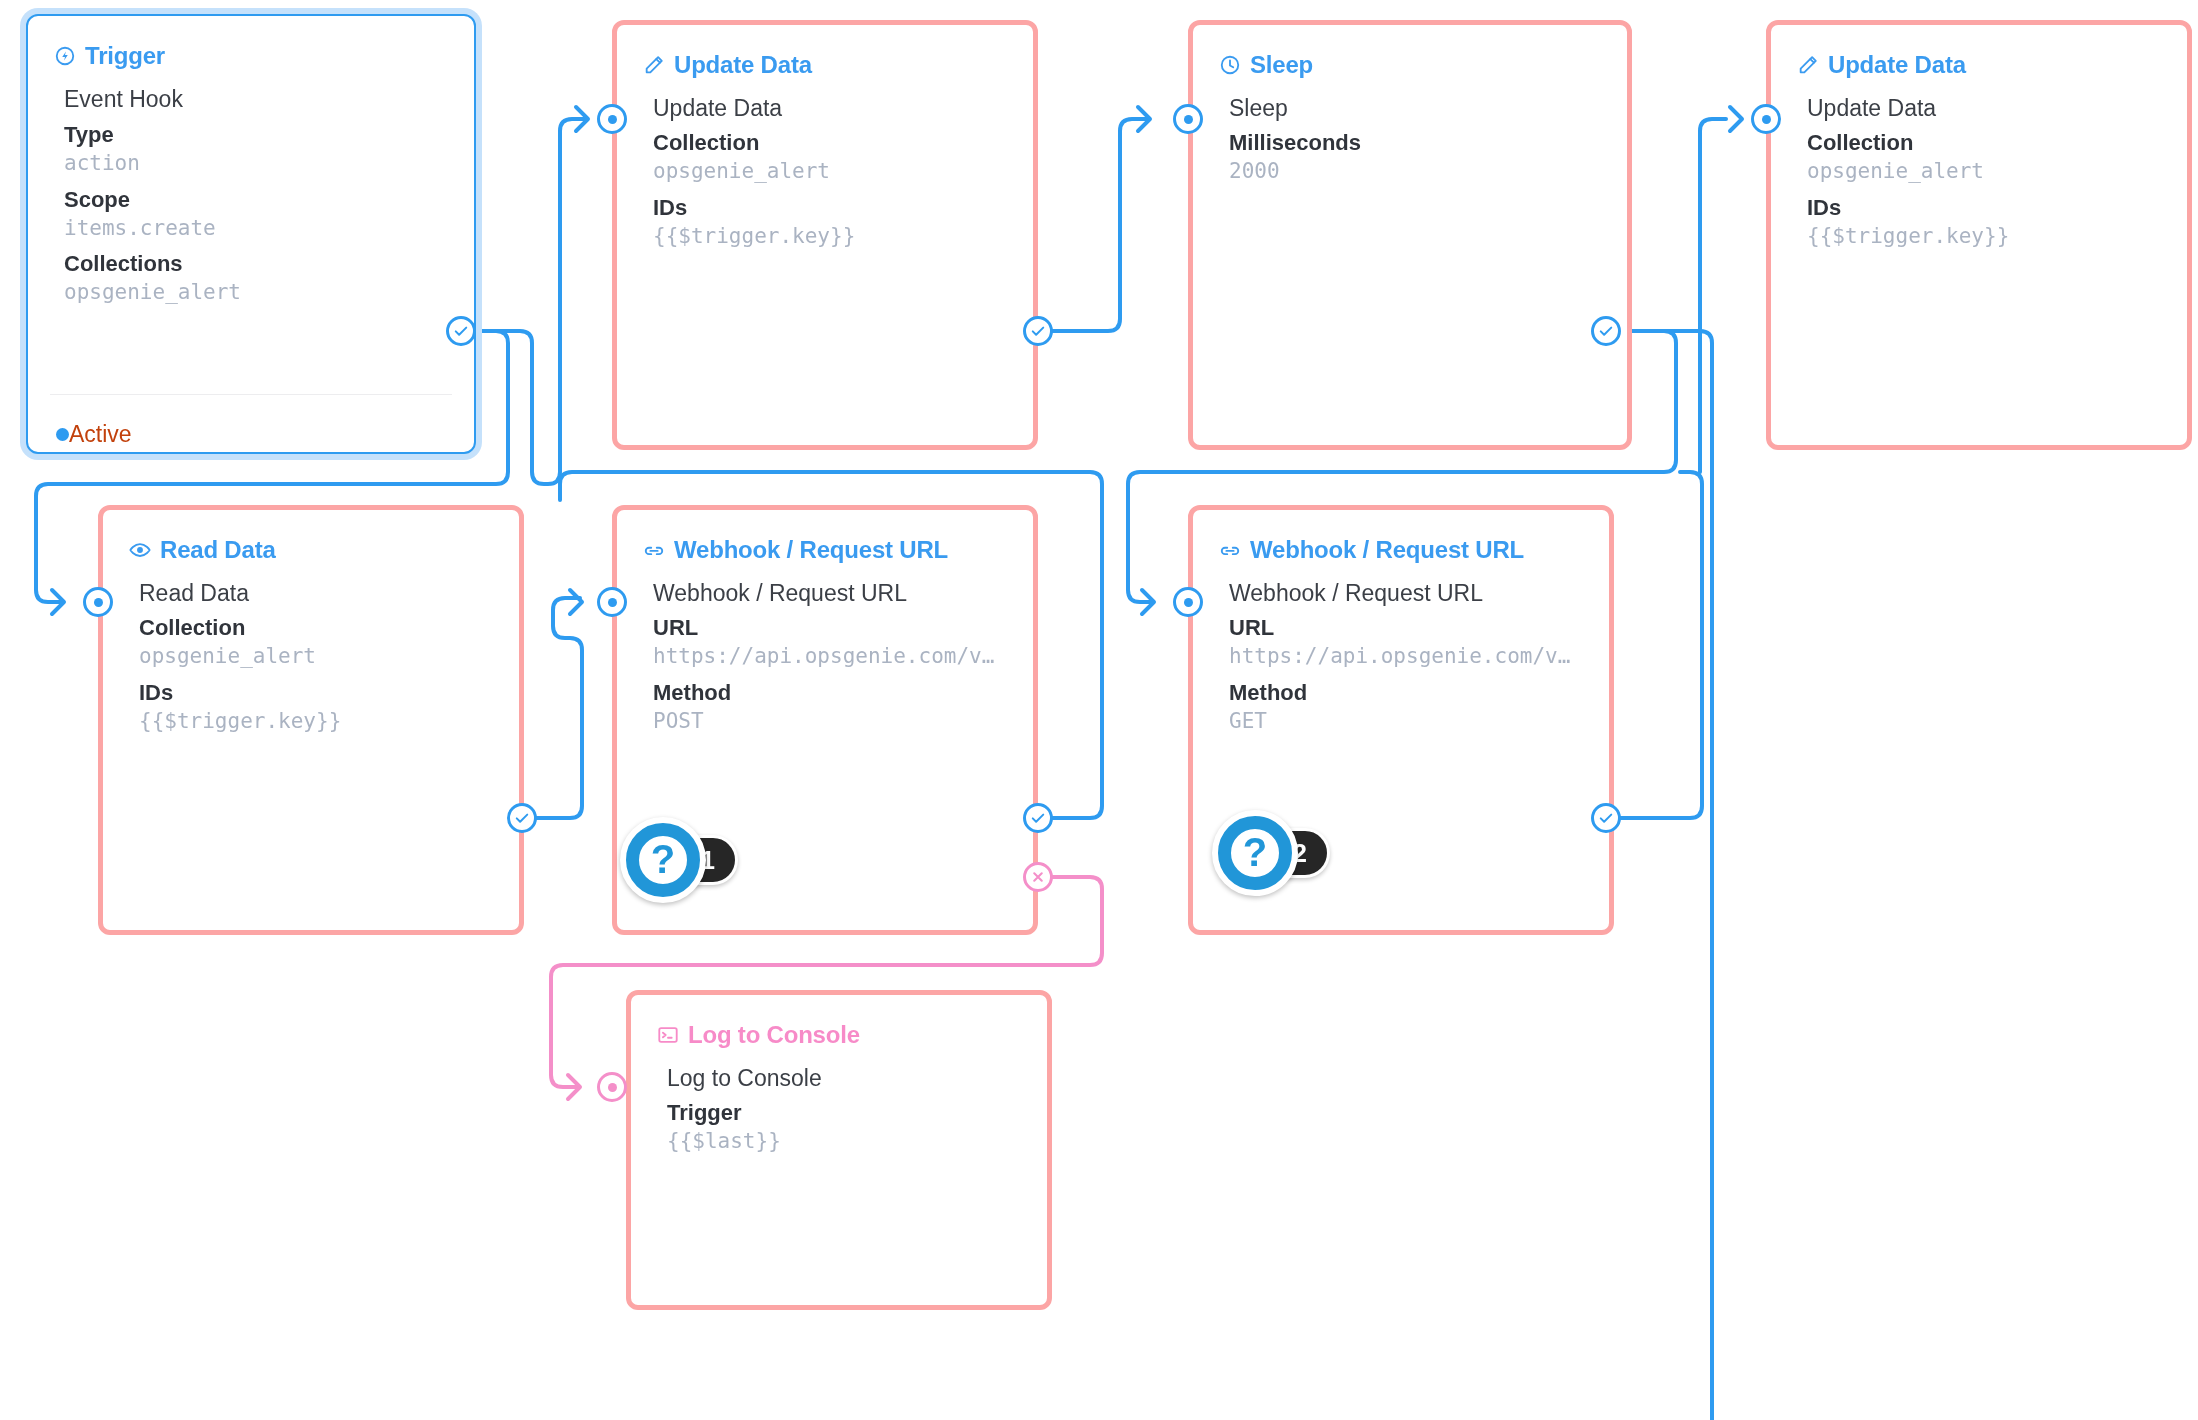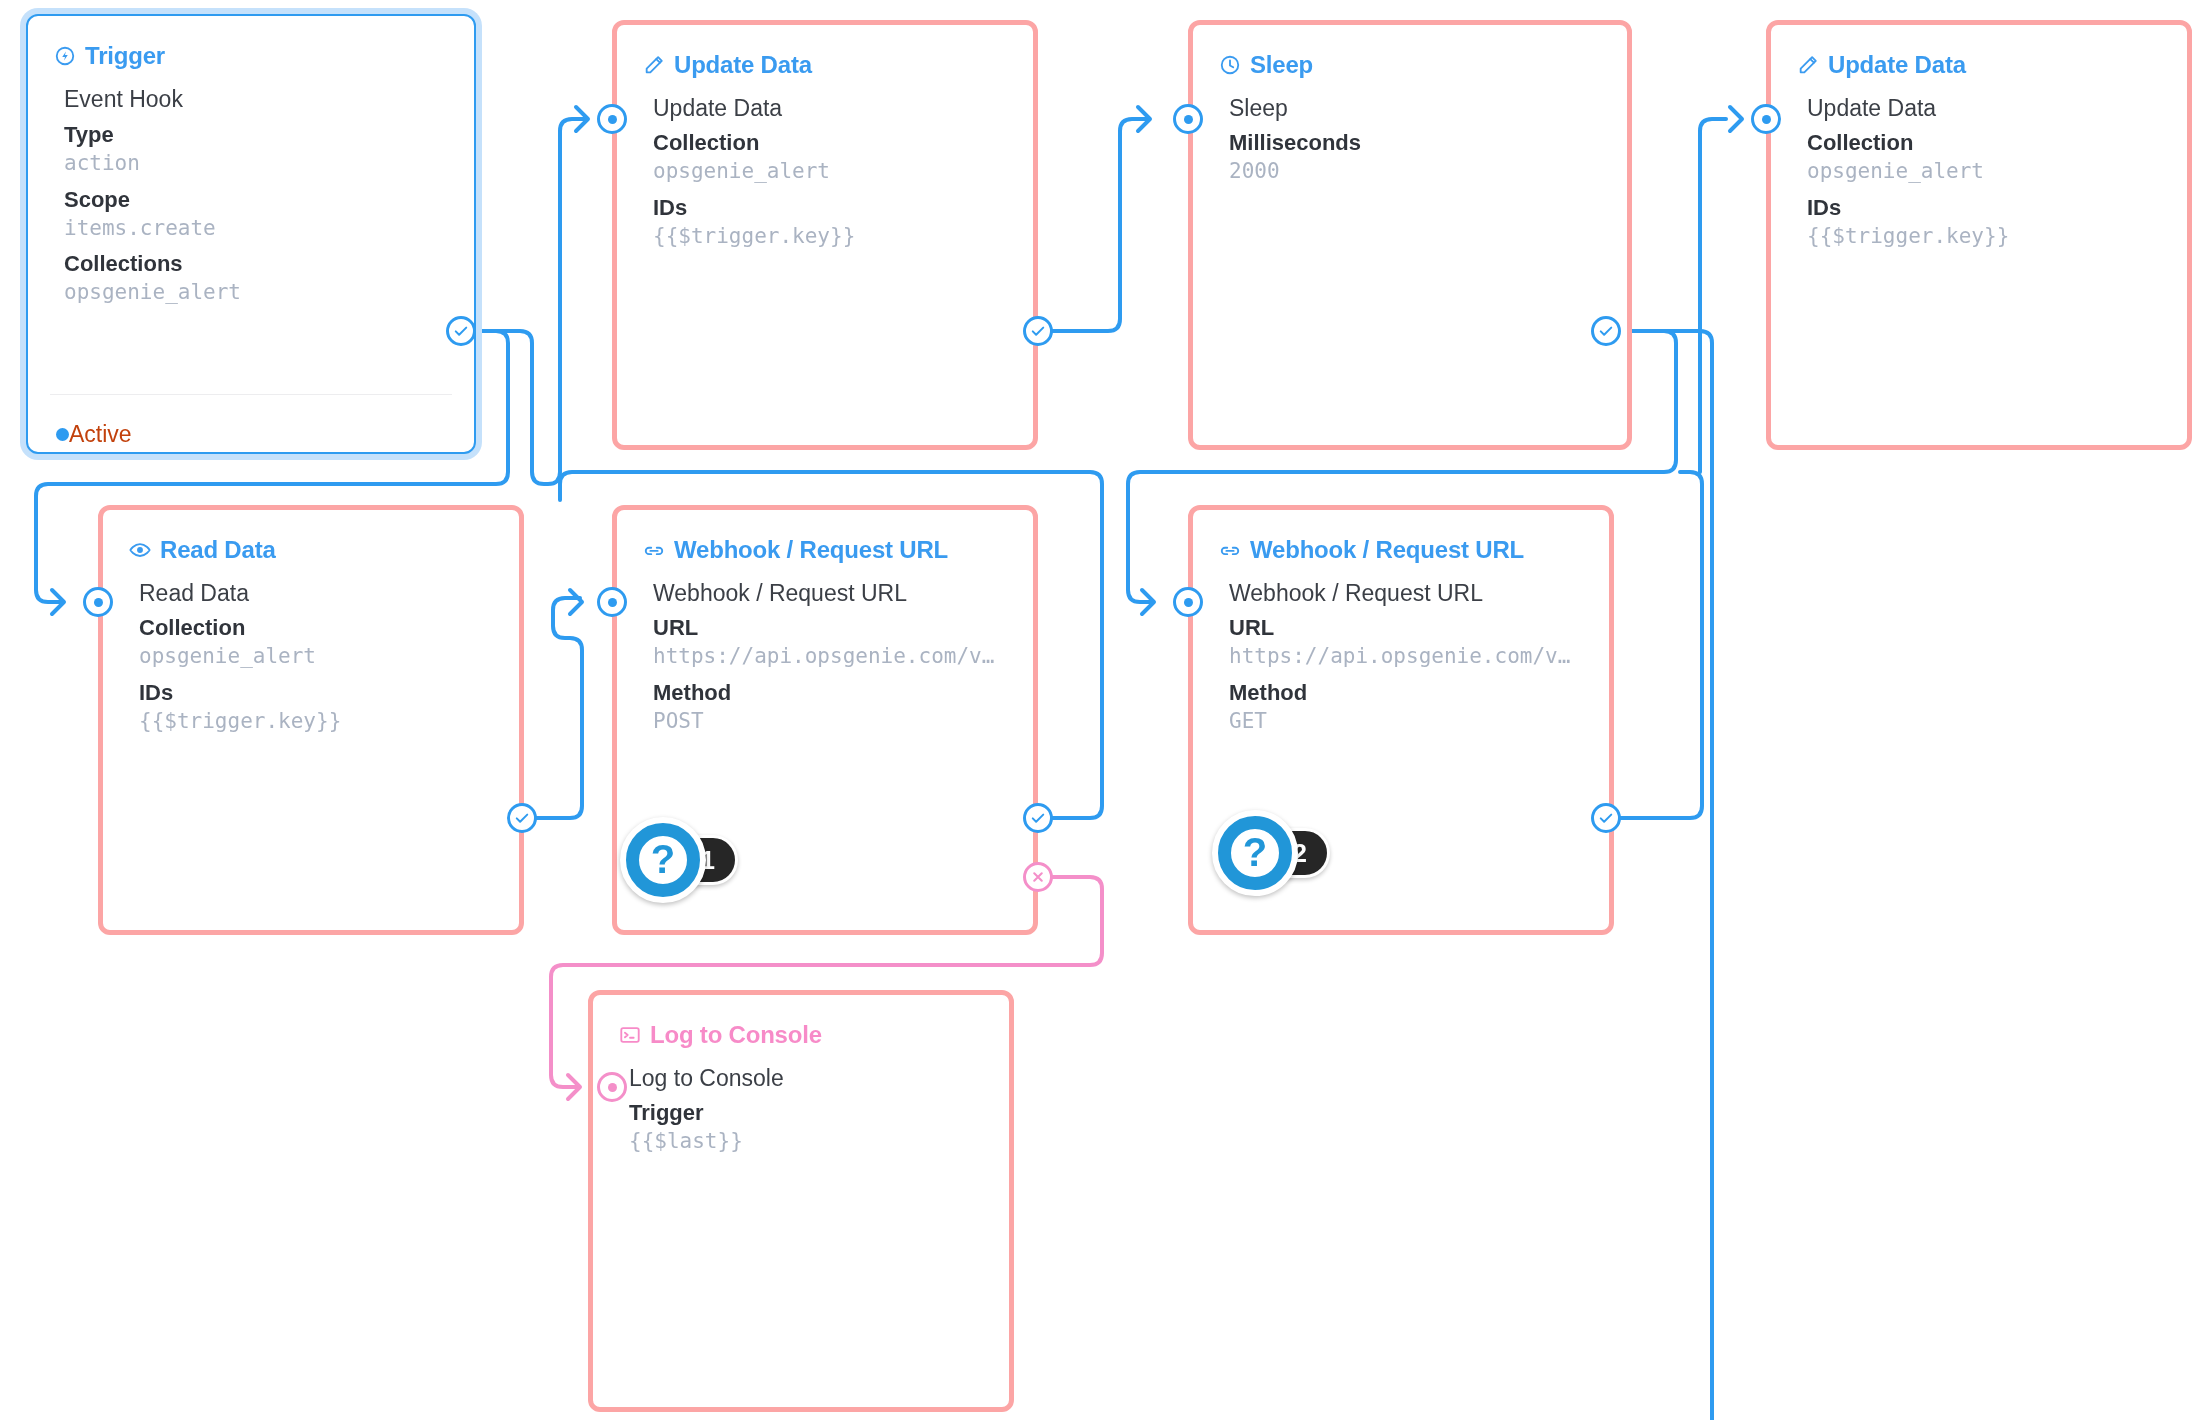--- a/index.html
+++ b/index.html
@@ -394,21 +394,21 @@
       </svg>
   </div>
 
   <div class="hint" style="left:1212px; top:810px;">
     <div class="num-pill">2</div>
     <div class="qmark">
       <span>?</span>
     </div>
   </div>
 
-  <div class="panel" style="left:588px; top:990px; width:426px; height:422px;">
+  <div class="panel" style="left:626px; top:990px; width:426px; height:320px;">
     <div class="panel-head pink">
       <span class="hicon">
         <svg viewBox="0 0 24 24" fill="none" stroke="#f78bc8" stroke-width="2" stroke-linecap="round" stroke-linejoin="round">
           <rect x="2.5" y="4.5" width="19" height="15" rx="2"></rect>
             <path d="M6.5 9.5l3 2.5-3 2.5"></path>
             <path d="M12 15h4"></path>
         </svg>
       </span>
       <span>Log to Console</span>
     </div>

